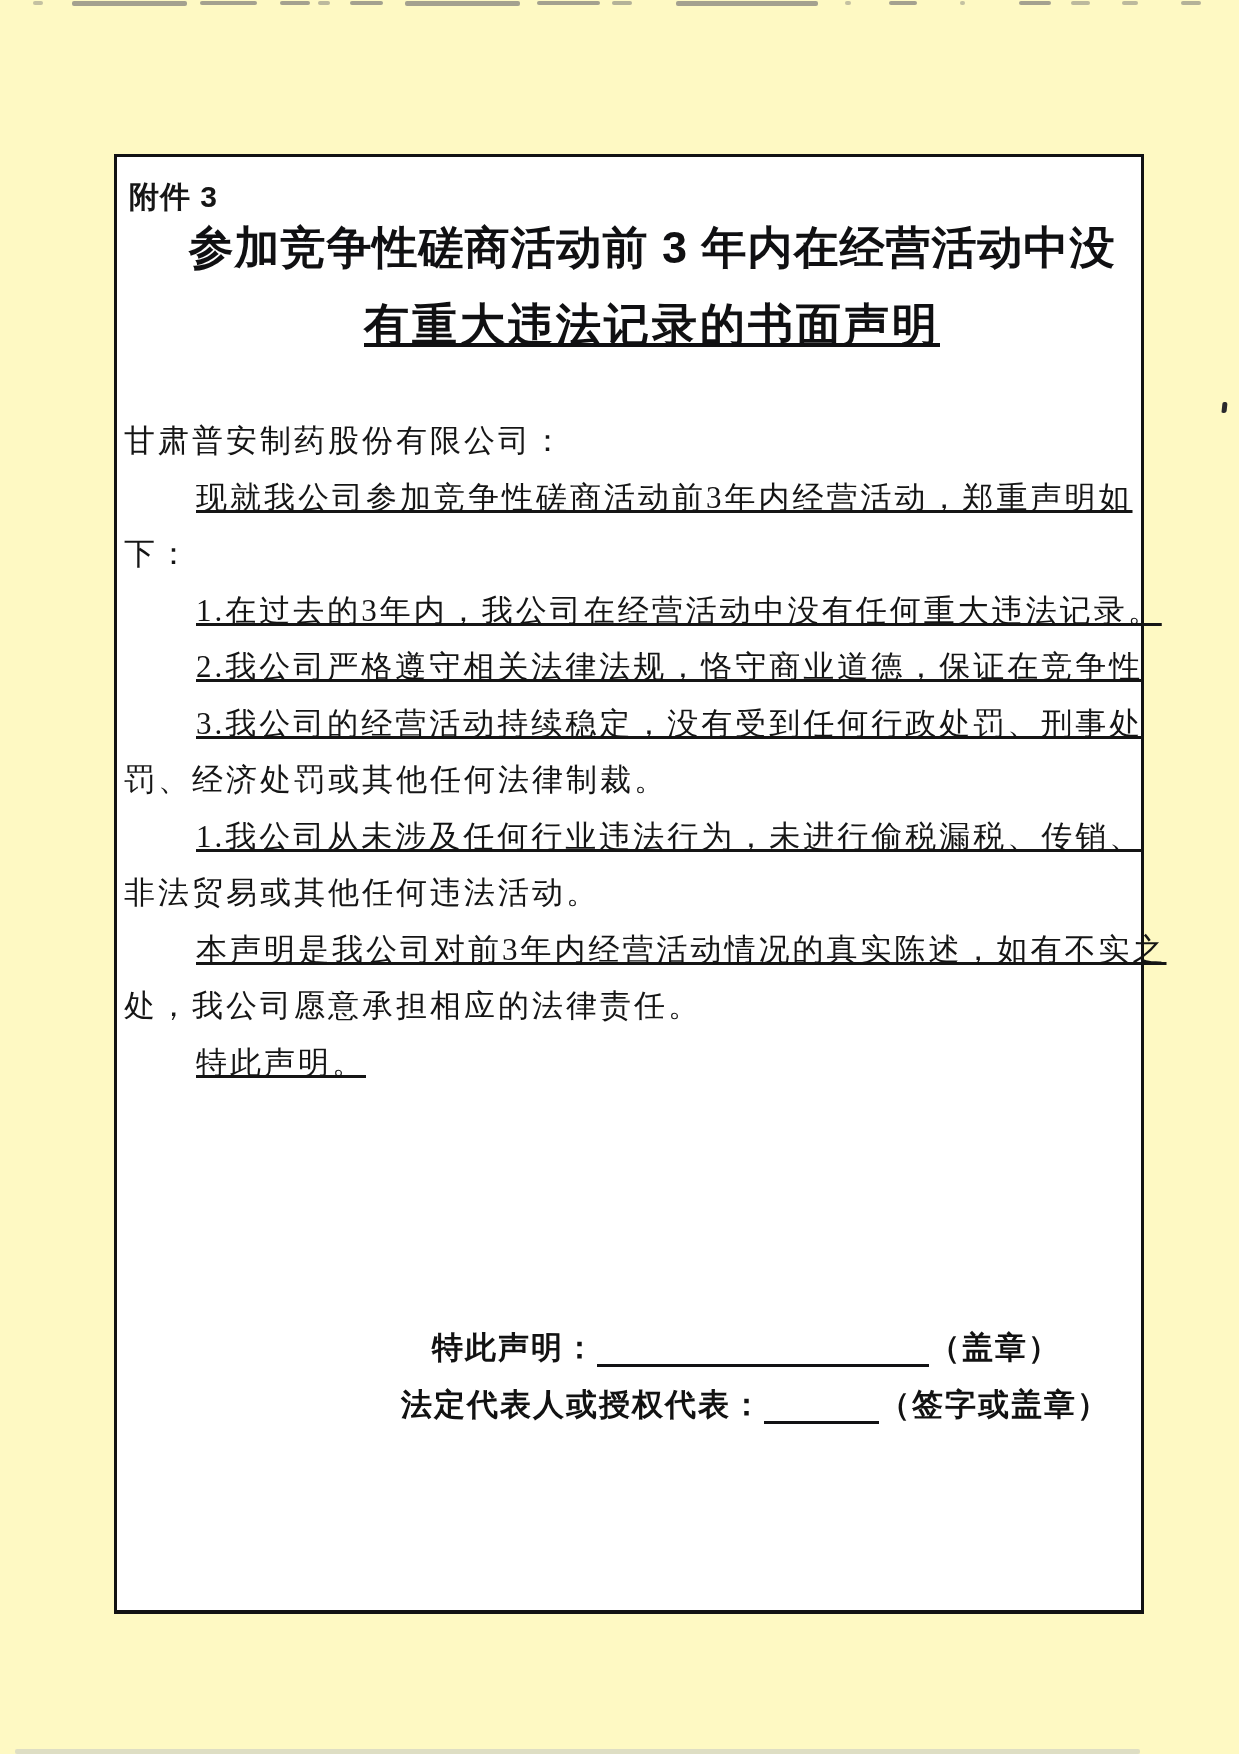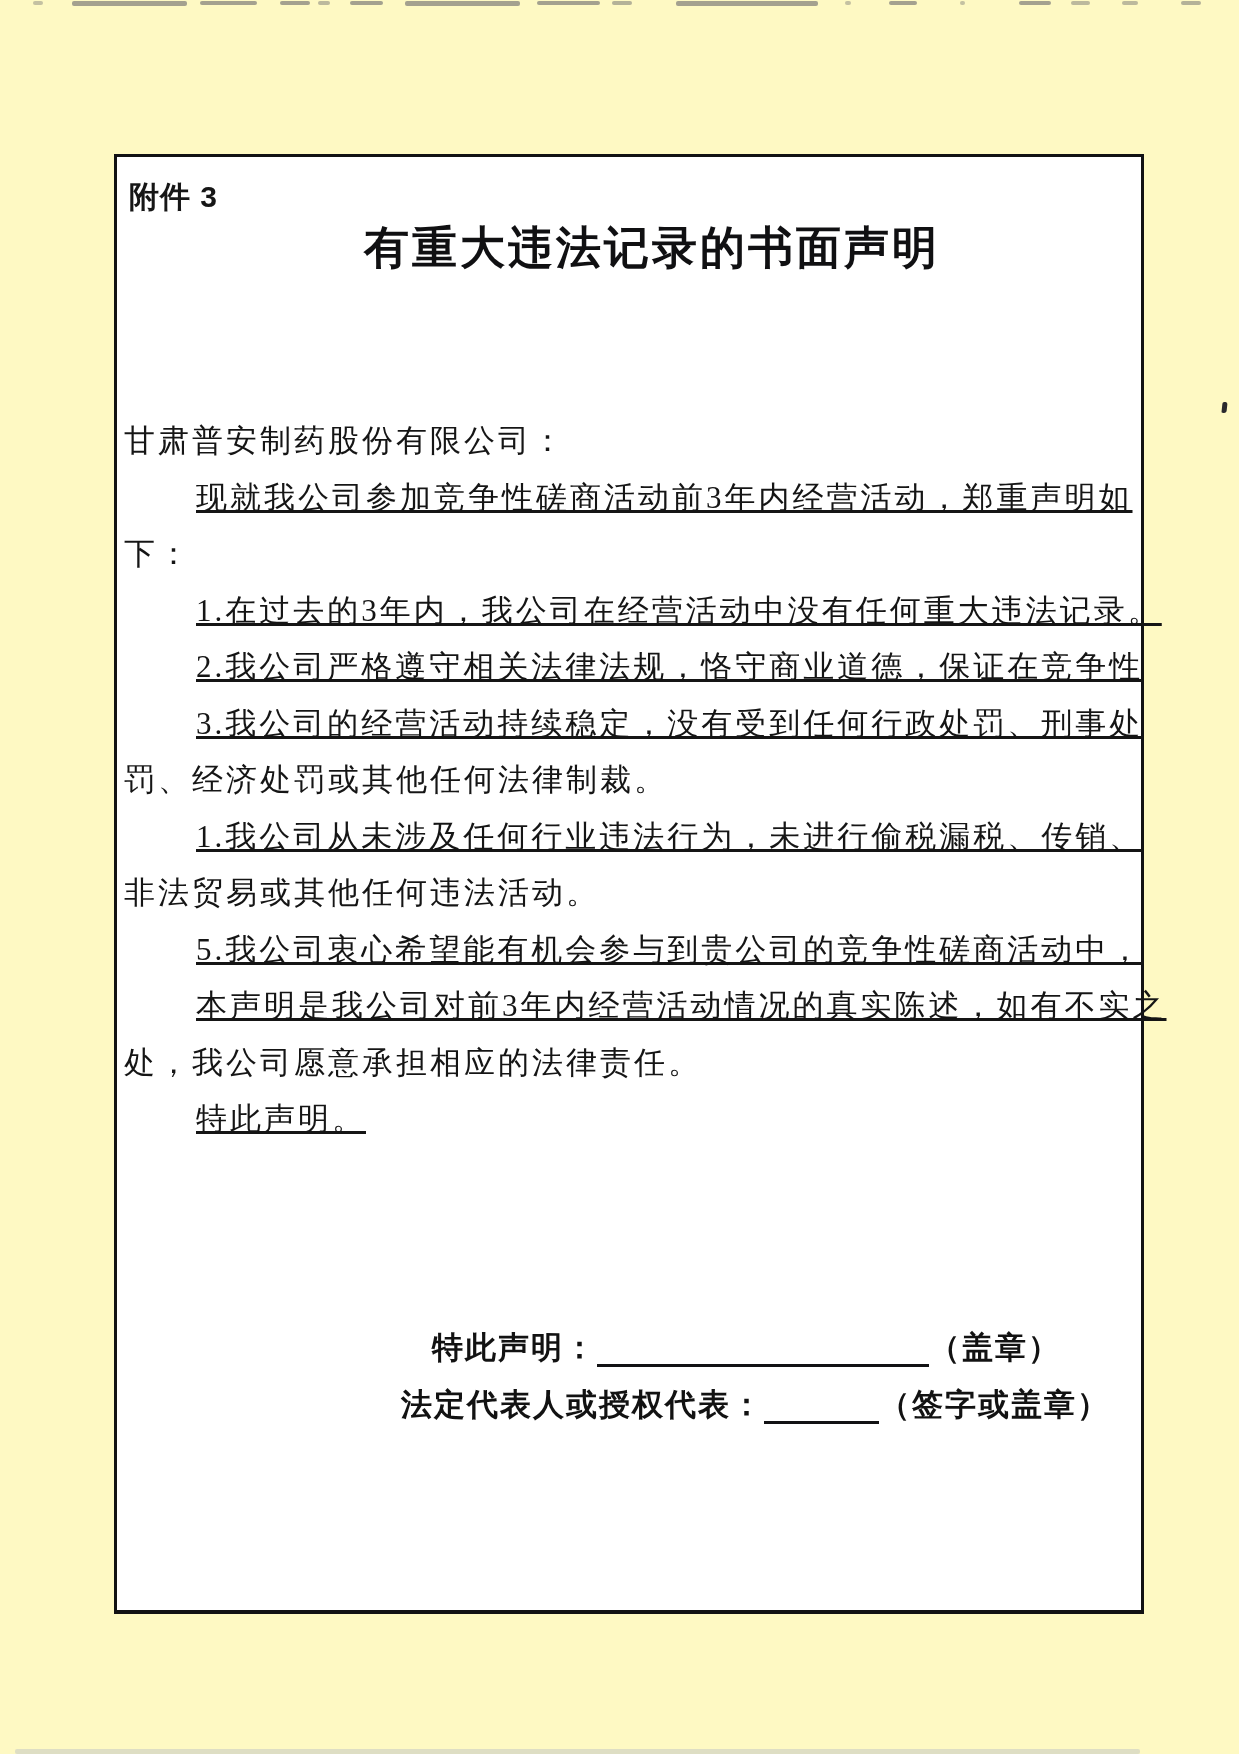--- a/index.html
+++ b/index.html
@@ -42,21 +42,21 @@
     white-space: nowrap;
   }
   .title {
     position: absolute; left: 0; top: 52px; width: 100%;
     padding-left: 46px; box-sizing: border-box;
     text-align: center;
     font-family: "Liberation Sans", sans-serif;
     font-weight: 700; color: #101012;
   }
   .title-line { line-height: 77px; font-size: 45px; letter-spacing: 1px; white-space: nowrap; }
-  .title-line.second { letter-spacing: 3px; }
+  .title-line.second { letter-spacing: 3px; text-decoration: underline; }
   .body {
     position: absolute; left: 7px; top: 256px; width: 1006px;
   }
   .body-line {
     height: 56.5px; line-height: 56.5px;
     font-size: 31px; letter-spacing: 3px;
     white-space: nowrap; color: #151515;
   }
   .body-line.indent { padding-left: 72px; text-decoration: underline; }
   .sig-row {
@@ -103,20 +103,21 @@
     <span style="left:1071px;width:19px;opacity:.4"></span>
     <span style="left:1122px;width:16px;opacity:.4"></span>
     <span style="left:1181px;width:20px;opacity:.45"></span>
   </div>
 
   <div class="doc-box">
 
     <div class="attachment">附件 3</div>
 
     <div class="title">
+      <div class="title-line">参加竞争性磋商活动前 3 年内在经营活动中没</div>
       <div class="title-line second">有重大违法记录的书面声明</div>
     </div>
 
     <div class="body">
 
         <div class="body-line">甘肃普安制药股份有限公司：</div>
 
         <div class="body-line indent">现就我公司参加竞争性磋商活动前3年内经营活动，郑重声明如</div>
 
         <div class="body-line">下：</div>
@@ -127,21 +128,20 @@
 
 
         <div class="body-line indent">3.我公司的经营活动持续稳定，没有受到任何行政处罚、刑事处</div>
 
         <div class="body-line">罚、经济处罚或其他任何法律制裁。</div>
 
         <div class="body-line indent">1.我公司从未涉及任何行业违法行为，未进行偷税漏税、传销、</div>
 
         <div class="body-line">非法贸易或其他任何违法活动。</div>
 
-        <div class="body-line indent">5.我公司衷心希望能有机会参与到贵公司的竞争性磋商活动中，</div>
 
 
         <div class="body-line indent">本声明是我公司对前3年内经营活动情况的真实陈述，如有不实之</div>
 
         <div class="body-line">处，我公司愿意承担相应的法律责任。</div>
 
         <div class="body-line indent">特此声明。</div>
       </div>
 
     <div class="sig-row sig1">

